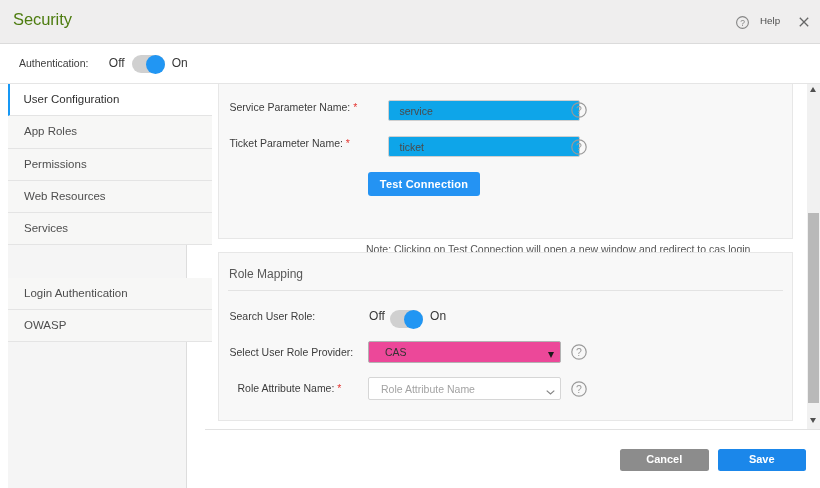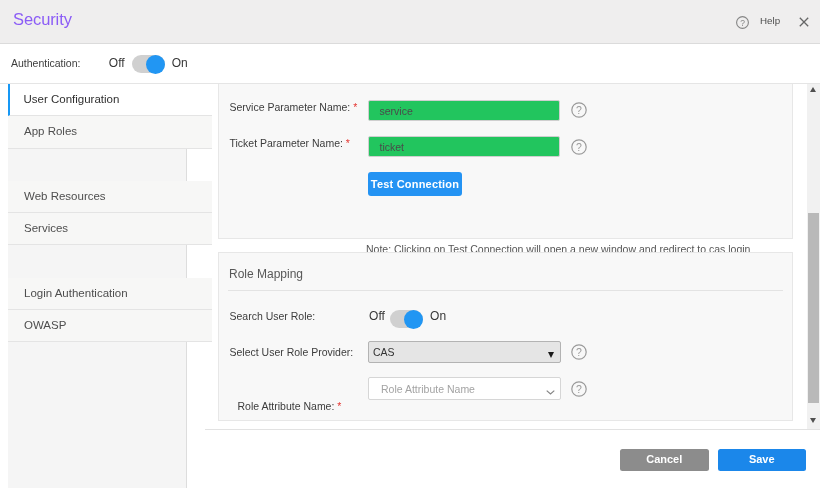--- a/index.html
+++ b/index.html
@@ -3,61 +3,61 @@
 <meta charset="utf-8">
 <style>
   * { margin:0; padding:0; box-sizing:border-box; }
   html,body { width:820px; height:488px; overflow:hidden; background:#fff;
     font-family:"Liberation Sans", sans-serif; }
   .abs { position:absolute; }
   #stage { position:relative; width:820px; height:488px; }
 
   
   #hdr { left:0; top:0; width:820px; height:44px; background:#efeeee; border-bottom:1px solid #dbdbdb; }
-  #hdr .title { position:absolute; left:13px; top:10px; font-size:16.5px; color:#8b5cf6; letter-spacing:-0.1px; }
+  #hdr .title { position:absolute; left:13px; top:10px; font-size:16.5px; color:#4d7c0f; letter-spacing:-0.1px; }
   .helpcircle { position:absolute; left:736px; top:15.8px; }
   #helptxt { position:absolute; left:760px; top:14.5px; font-size:9.8px; color:#4f4f4f; }
   #closex { position:absolute; left:799px; top:16.5px; }
 
   
   #auth { left:0; top:45px; width:820px; height:39px; background:#fff; border-bottom:1px solid #e5e5e5; }
   .fs { font-size:10.5px; color:#3c3c3c; line-height:12px; }
-  #auth .lbl { position:absolute; left:11px; top:11.5px; }
+  #auth .lbl { position:absolute; left:19px; top:11.5px; }
 
   .toggle { position:absolute; width:33px; height:18px; border-radius:9px; background:#d0d0d0; }
   .toggle .knob { position:absolute; right:-0.5px; top:-0.5px; width:19px; height:19px; border-radius:50%; background:#2196f3; }
   .offon { position:absolute; font-size:12px; color:#373737; line-height:12px; }
 
   
   #side { left:8px; top:84px; width:179px; height:404px; background:#f5f5f5; border-right:1px solid #ddd; }
   .navitem { position:absolute; left:0; width:204px; height:32.3px; background:#f7f7f6; border-bottom:1px solid #e4e4e4;
     font-size:11.5px; color:#4e4e4e; line-height:31.3px; padding-left:16px; }
   .navitem.sel { background:#fff; border-left:2.5px solid #1798f5; padding-left:13.5px; color:#303030; }
 
   
   .card { position:absolute; background:#f8f8f8; border:1px solid #e7e7e7; width:575px; left:218px; }
   #card1 { top:84px; height:155px; border-top:none; }
   #card2 { top:252px; height:169px; }
 
   .flabel { position:absolute; left:229.5px; font-size:10.5px; color:#3c3c3c; white-space:nowrap; line-height:12px; }
   .req { color:#e53935; }
-  .tin { position:absolute; left:368px; width:192px; height:21.5px; background:#22c55e; border:1px solid #cfcfcf; border-radius:2px;
+  .tin { position:absolute; left:388px; width:192px; height:21.5px; background:#0ea5e9; border:1px solid #cfcfcf; border-radius:2px;
     font-size:10.5px; color:#4a4a4a; line-height:20px; padding-left:10.5px; }
 
   .qicon { position:absolute; left:571px; width:16px; height:16px; }
 
-  #testbtn { position:absolute; left:368px; top:172.3px; width:94px; height:24px; background:#2493f3; border-radius:3px;
+  #testbtn { position:absolute; left:368px; top:172.3px; width:112px; height:24px; background:#2493f3; border-radius:3px;
     color:#fff; font-size:11px; font-weight:bold; text-align:center; line-height:24px; letter-spacing:0.2px; }
   #note { position:absolute; left:366px; top:199px; font-size:10.5px; color:#565656; line-height:12px;margin-top:44px; }
 
   #rmtitle { position:absolute; left:229px; top:267px; font-size:12px; color:#585858; line-height:14px; }
   #rmline { position:absolute; left:228px; top:290px; width:555px; height:1px; background:#e3e3e3; }
 
-  .selbox { position:absolute; left:368px; width:192.5px; height:22.5px; background:#e5e5e5; border:1px solid #b3b3b3; border-radius:2px;
-    font-size:10.5px; color:#333; line-height:20.5px; padding-left:4px; }
+  .selbox { position:absolute; left:368px; width:192.5px; height:22.5px; background:#ec4899; border:1px solid #b3b3b3; border-radius:2px;
+    font-size:10.5px; color:#333; line-height:20.5px; padding-left:16px; }
   .selbox .arr { position:absolute; right:6px; top:10px; width:0; height:0; border-left:3px solid transparent;
     border-right:3px solid transparent; border-top:6px solid #1a1a1a; }
   .combo { position:absolute; left:368px; width:192.5px; height:23.5px; background:#fff; border:1px solid #d6d6d6; border-radius:2px;
     font-size:10.5px; color:#a3a3a3; line-height:22px; padding-left:12px; }
 
   
   #sbar { left:806.5px; top:84px; width:13.5px; height:345.5px; background:#f1f1f1; }
   #sbthumb { position:absolute; left:1px; top:129px; width:11.5px; height:190px; background:#b9b9b9; }
   .sarrow { position:absolute; width:0; height:0; }
   #sup { left:809.8px; top:87px; border-left:3.5px solid transparent; border-right:3.5px solid transparent; border-bottom:5px solid #505050; }
@@ -91,20 +91,21 @@
     <span class="offon" style="left:108.8px; top:11.5px;">Off</span>
     <div class="toggle" style="left:131.7px; top:10.3px;">
         <div class="knob"></div>
       </div>
     <span class="offon" style="left:171.7px; top:11.5px;">On</span>
   </div>
 
   <div class="abs" id="side">
     <div class="navitem sel" style="top:0;">User Configuration</div>
     <div class="navitem" style="top:32.3px;">App Roles</div>
+    <div class="navitem" style="top:64.6px;">Permissions</div>
     <div class="navitem" style="top:96.9px;">Web Resources</div>
     <div class="navitem" style="top:129.2px;">Services</div>
     <div class="navitem" style="top:193.8px;">Login Authentication</div>
     <div class="navitem" style="top:226.1px;">OWASP</div>
   </div>
 
   <div class="card" id="card1"></div>
   <div class="flabel" style="top:101px;">Service Parameter Name: <span class="req">*</span></div>
   <div class="tin" style="top:99.8px;">service</div>
   <svg class="qicon" style="top:102px;" width="16" height="16" viewBox="0 0 16 16">
@@ -130,21 +131,21 @@
     </div>
   <span class="offon" style="left:430.1px; top:309.5px;">On</span>
 
   <div class="flabel" style="top:345.5px;">Select User Role Provider:</div>
   <div class="selbox" style="top:340.9px;">CAS<div class="arr"></div></div>
   <svg class="qicon" style="top:344.3px;" width="16" height="16" viewBox="0 0 16 16">
     <circle cx="8" cy="8" r="7.2" fill="none" stroke="#9a9a9a" stroke-width="1.2"></circle>
     <text x="8" y="11.8" font-size="10.5" fill="#9a9a9a" text-anchor="middle" font-family="Liberation Sans">?</text>
   </svg>
 
-  <div class="flabel" style="top:400px;padding-left:8px;">Role Attribute Name: <span class="req">*</span></div>
+  <div class="flabel" style="top:382px;padding-left:8px;">Role Attribute Name: <span class="req">*</span></div>
   <div class="combo" style="top:376.9px;">Role Attribute Name
     <svg style="position:absolute; right:5px; top:12.5px;" width="9" height="5" viewBox="0 0 9 5">
       <path d="M0.7 0.6 L4.5 4 L8.3 0.6" fill="none" stroke="#858585" stroke-width="1.2"></path>
     </svg>
   </div>
   <svg class="qicon" style="top:380.7px;" width="16" height="16" viewBox="0 0 16 16">
     <circle cx="8" cy="8" r="7.2" fill="none" stroke="#9a9a9a" stroke-width="1.2"></circle>
     <text x="8" y="11.8" font-size="10.5" fill="#9a9a9a" text-anchor="middle" font-family="Liberation Sans">?</text>
   </svg>
 

